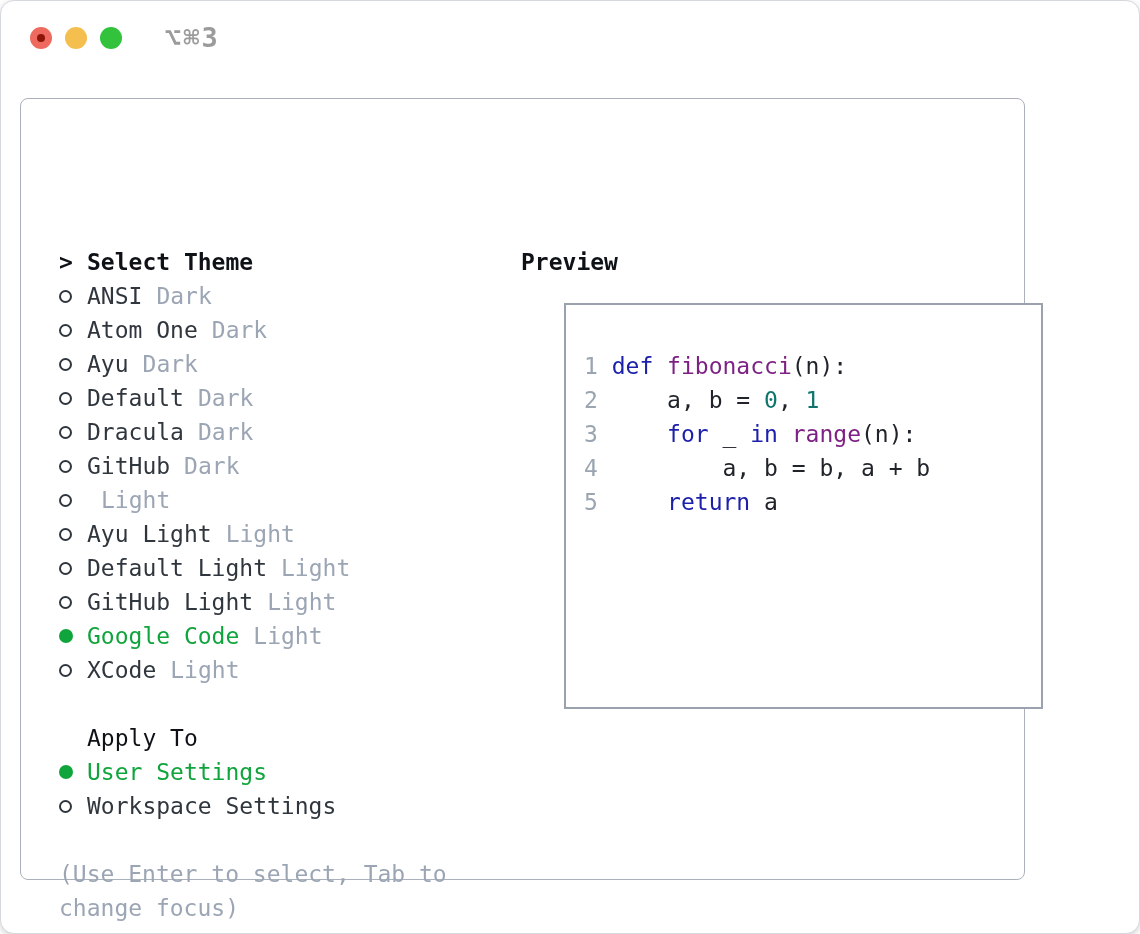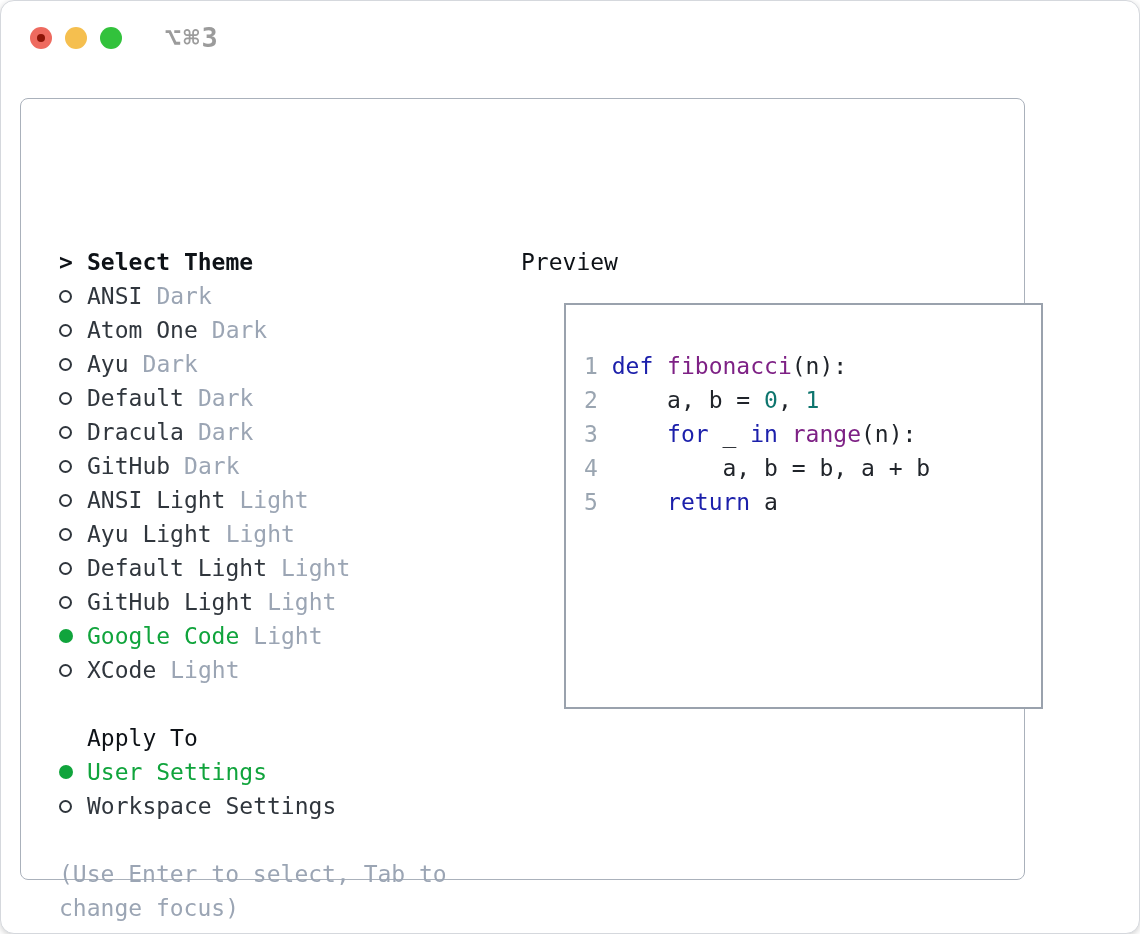--- a/index.html
+++ b/index.html
@@ -65,21 +65,21 @@
   .help{
     margin-top:0;width:424px;
     color:var(--muted-gray);
     font-size:23px;line-height:34px;
   }
 
   
   .preview-title{
     position:absolute;left:500px;top:146px;height:34px;
     display:flex;align-items:center;
-    font-size:23px;font-weight:normal;color:var(--text-black);text-align:right;
+    font-size:23px;font-weight:bold;color:var(--text-black);text-align:right;
   }
   .preview-box{
     position:absolute;left:510px;top:204px;width:479px;height:406px;
     border:2px solid var(--preview-border);
     background:#fff;
     padding:44px 0 0 18px;
     overflow:hidden;
     margin-left:33px;
   }
   .pv-line{
@@ -115,21 +115,21 @@
         <span class="hdr">Select Theme</span>
       </div>
 
       <div id="theme-list">
           <div class="row"><span class="marker"><span class="radio"></span></span><span class="t-name">ANSI</span><span class="t-tag">Dark</span></div>
           <div class="row"><span class="marker"><span class="radio"></span></span><span class="t-name">Atom One</span><span class="t-tag">Dark</span></div>
           <div class="row"><span class="marker"><span class="radio"></span></span><span class="t-name">Ayu</span><span class="t-tag">Dark</span></div>
           <div class="row"><span class="marker"><span class="radio"></span></span><span class="t-name">Default</span><span class="t-tag">Dark</span></div>
           <div class="row"><span class="marker"><span class="radio"></span></span><span class="t-name">Dracula</span><span class="t-tag">Dark</span></div>
           <div class="row"><span class="marker"><span class="radio"></span></span><span class="t-name">GitHub</span><span class="t-tag">Dark</span></div>
-          <div class="row"><span class="marker"><span class="radio"></span></span><span class="t-name">ANSI Light</span><span class="t-tag">Light</span></div>
+          <div class="row"><span class="marker"><span class="radio"></span></span><span class="t-tag">Light</span></div>
           <div class="row"><span class="marker"><span class="radio"></span></span><span class="t-name">Ayu Light</span><span class="t-tag">Light</span></div>
           <div class="row"><span class="marker"><span class="radio"></span></span><span class="t-name">Default Light</span><span class="t-tag">Light</span></div>
           <div class="row"><span class="marker"><span class="radio"></span></span><span class="t-name">GitHub Light</span><span class="t-tag">Light</span></div>
           <div class="row"><span class="marker"><span class="radio sel"></span></span><span class="t-name sel">Google Code</span><span class="t-tag">Light</span></div>
           <div class="row"><span class="marker"><span class="radio"></span></span><span class="t-name">XCode</span><span class="t-tag">Light</span></div>
         </div>
 
       <div class="spacer"></div>
 
       <div class="row">

